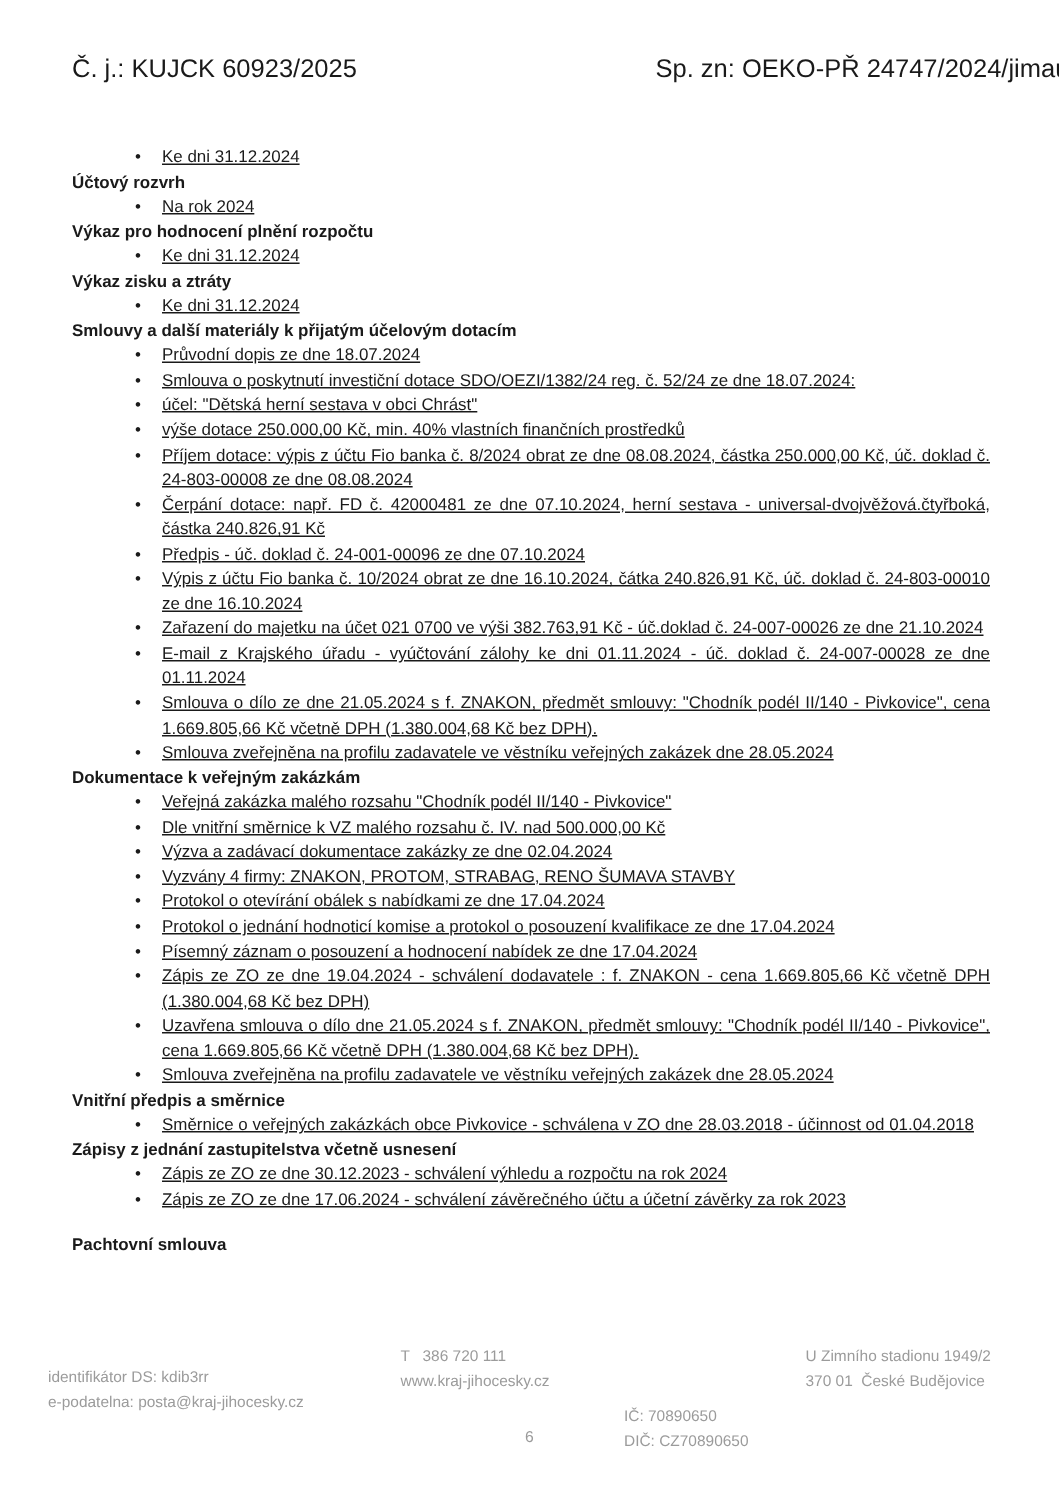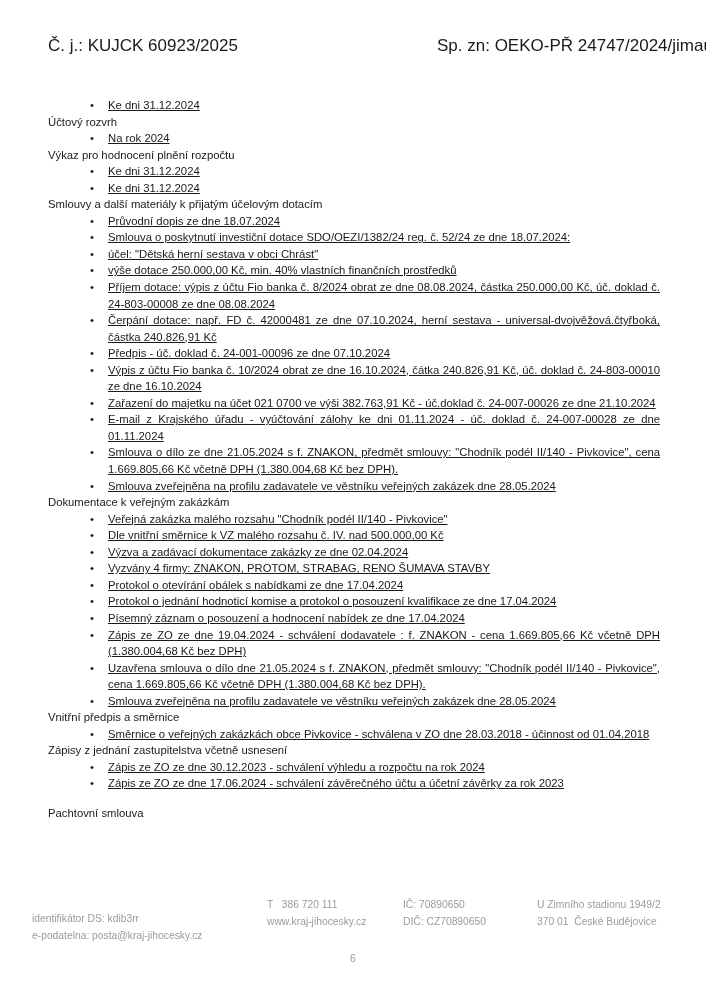--- a/index.html
+++ b/index.html
@@ -9,21 +9,21 @@
     color:#1a1a1a;position:relative;overflow:hidden;
   }
   .page{position:absolute;inset:0;background:#ffffff;}
   .hdr{position:absolute;top:39px;font-size:17px;line-height:14px;white-space:pre;}
   .hdr-left{left:48px;}
   .hdr-right{left:437px;}
   .content{
     position:absolute;left:48px;top:97px;width:612px;
     font-size:11.3px;line-height:16.55px;
   }
-  .item.heading{font-weight:normal;}
+  .item.heading{font-weight:bold;}
   .item.bullet{display:flex;margin-left:42px;}
   .item.bullet .dot{flex:0 0 18px;}
   .item.bullet .txt{flex:1;text-align:justify;text-decoration:underline;}
   .spacer{height:13px;}
   .footer{
     position:absolute;top:896px;left:0;width:706px;
     font-size:10.3px;line-height:17px;color:#9b9b9b;
   }
   .fcol{position:absolute;top:0;white-space:pre-wrap;}
   .page-num{
@@ -48,20 +48,21 @@
       <div class="item heading">Účtový rozvrh</div>
       <div class="item bullet">
         <span class="dot">•</span>
         <span class="txt">Na rok 2024</span>
       </div>
       <div class="item heading">Výkaz pro hodnocení plnění rozpočtu</div>
       <div class="item bullet">
         <span class="dot">•</span>
         <span class="txt">Ke dni 31.12.2024</span>
       </div>
+      <div class="item heading">Výkaz zisku a ztráty</div>
       <div class="item bullet">
         <span class="dot">•</span>
         <span class="txt">Ke dni 31.12.2024</span>
       </div>
       <div class="item heading">Smlouvy a další materiály k přijatým účelovým dotacím</div>
       <div class="item bullet">
         <span class="dot">•</span>
         <span class="txt">Průvodní dopis ze dne 18.07.2024</span>
       </div>
       <div class="item bullet">
@@ -163,19 +164,19 @@
         <span class="dot">•</span>
         <span class="txt">Zápis ze ZO ze dne 17.06.2024 - schválení závěrečného účtu a účetní závěrky za rok 2023</span>
       </div>
       <div class="spacer"></div>
       <div class="item heading">Pachtovní smlouva</div>
     </div>
 
   <div class="footer" id="footer">
       <div class="fcol" style="left: 32px; margin-top: 14px;"><div>identifikátor DS: kdib3rr</div><div>e-podatelna: posta@kraj-jihocesky.cz</div></div>
       <div class="fcol" style="left: 267px;"><div>T   386 720 111</div><div>www.kraj-jihocesky.cz</div></div>
-      <div class="fcol" style="left: 403px;"><div>IČ: 70890650</div><div>DIČ: CZ70890650</div></div>
+      <div class="fcol" style="left: 416px; margin-top: 40px;"><div>IČ: 70890650</div><div>DIČ: CZ70890650</div></div>
       <div class="fcol" style="left: 537px;"><div>U Zimního stadionu 1949/2</div><div>370 01  České Budějovice</div></div>
     </div>
 
   <div class="page-num">6</div>
 
 </div>
 
 </body></html>

